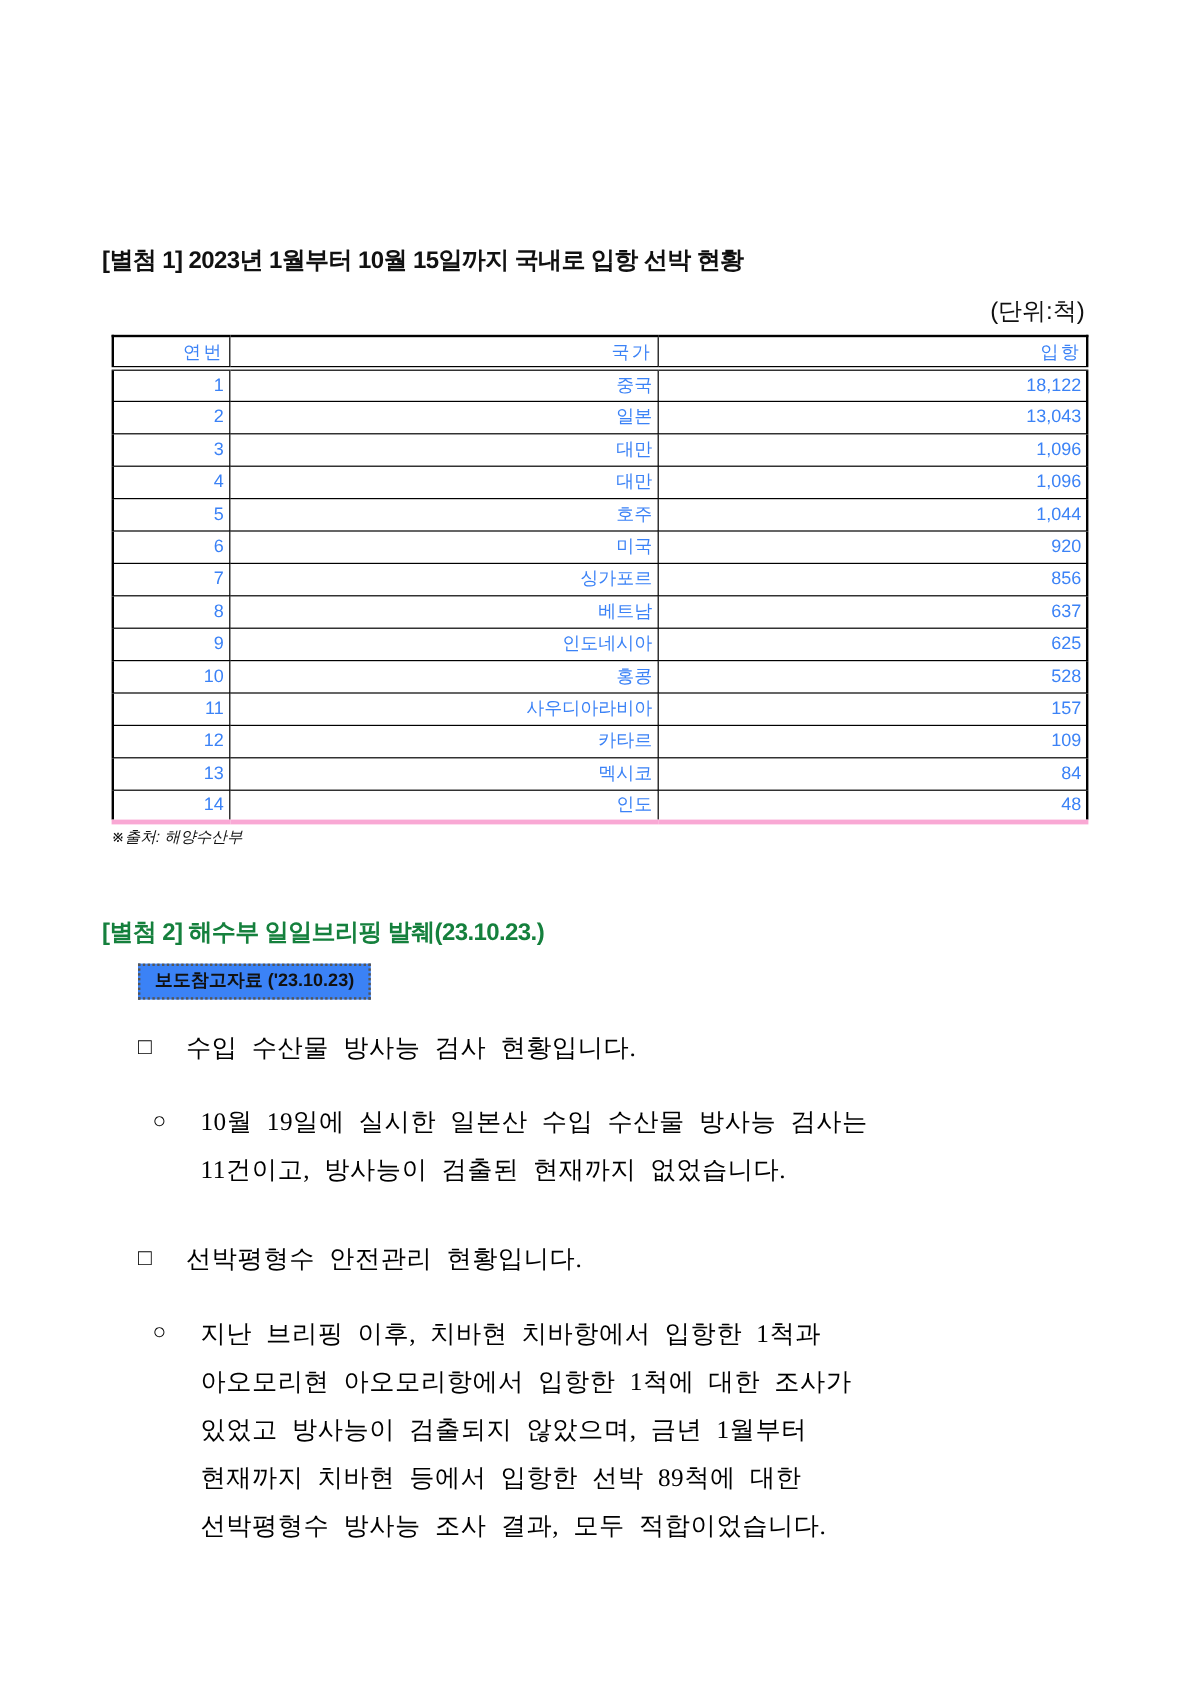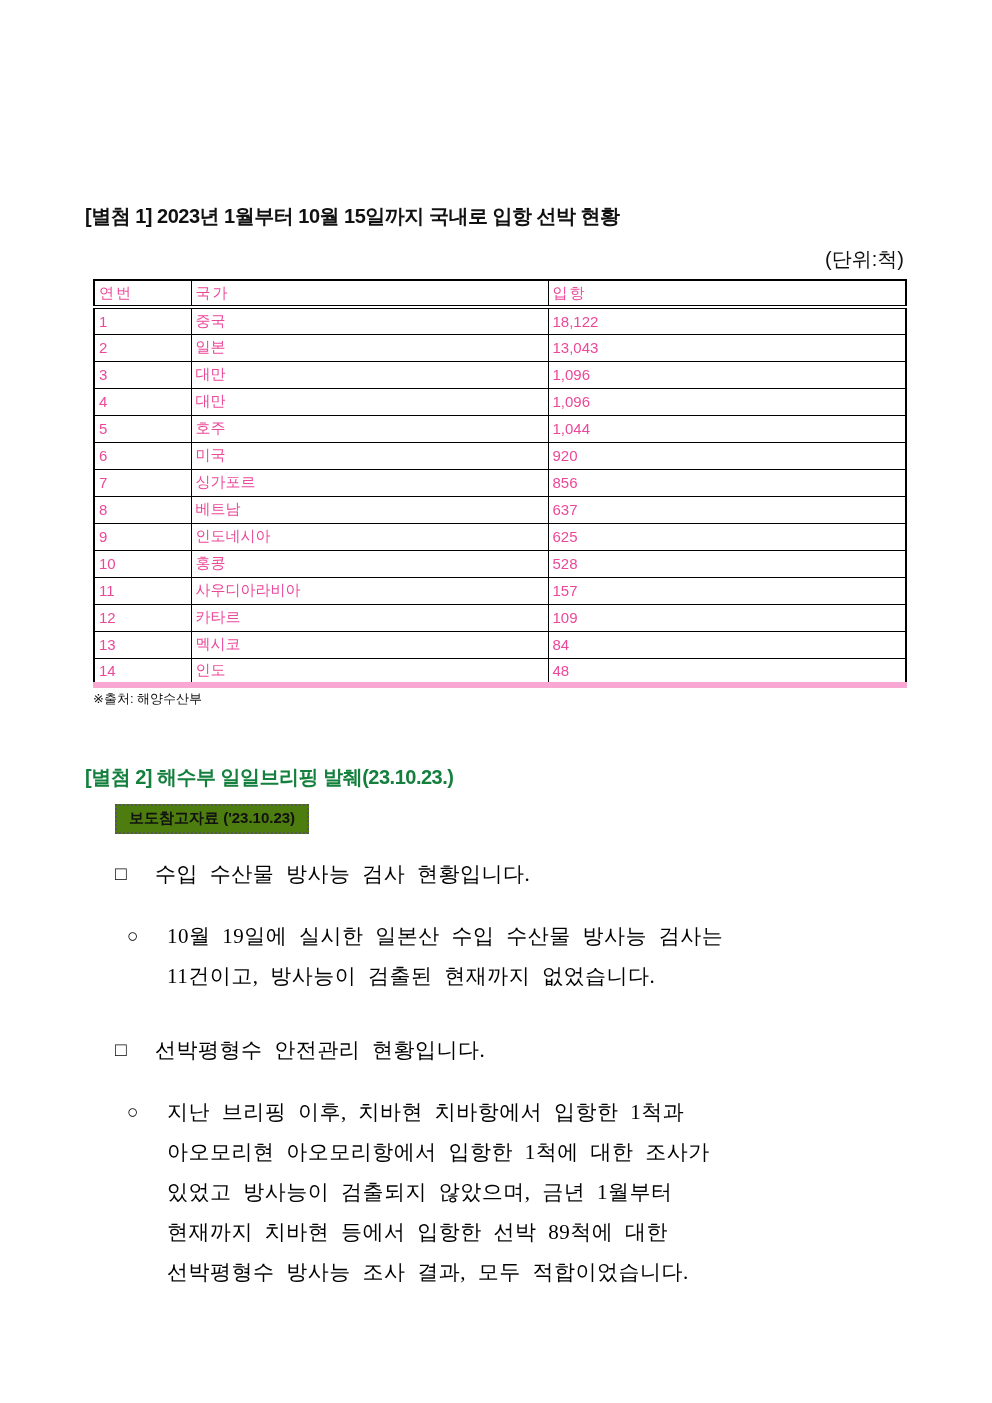--- a/index.html
+++ b/index.html
@@ -35,62 +35,63 @@
     border-collapse: collapse;
     table-layout: fixed;
     width: 812px;
     font-size: 15px;
   }
   table.ships col.c1 { width: 97px; }
   table.ships col.c2 { width: 357px; }
   table.ships col.c3 { width: 358px; }
   table.ships th, table.ships td {
     border: 1px solid #000000;
-    text-align: left;
+    text-align: right;
     vertical-align: middle;
     height: 27px;
     font-weight: normal;
     padding: 0 4px;
-    color: #ec4899;
+    color: #3b82f6;
   }
   table.ships thead th {
     border-top: 2px solid #000000;
     border-bottom: 4px double #000000;
     height: 27px;
     letter-spacing: 2px;
   }
   table.ships th:first-child, table.ships td:first-child { border-left: 2px solid #000000; }
   table.ships th:last-child,  table.ships td:last-child  { border-right: 2px solid #000000; }
-  table.ships tbody tr:last-child td { border-bottom: 6px solid #f9a8d4; }
+  table.ships tbody tr:last-child td { border-bottom: 4px solid #f9a8d4; }
   .source-note {
     margin-left: 93px;
     margin-top: 2px;
     font-size: 13px;
     color: #111111;
+    font-style: italic;
   }
 
   
   .sec2-title {
     margin-top: 56px;
     margin-left: 85px;
     font-size: 20px;
     font-weight: bold;
     letter-spacing: -0.5px;
     color: #15803d;
   }
   .stamp-box {
     display: inline-block;
     margin-top: 13px;
     margin-left: 115px;
     border: 2px dotted #555555;
     padding: 3px 12px 4px 12px;
     font-size: 15px;
     font-weight: bold;
     color: #111111;
-    background: #4d7c0f;
+    background: #3b82f6;
   }
   .briefing {
     margin-left: 115px;
     margin-right: 90px;
     font-family: "Liberation Serif", "DejaVu Serif", serif;
     font-size: 21px;
     color: #000000;
   }
   .para {
     display: flex;

